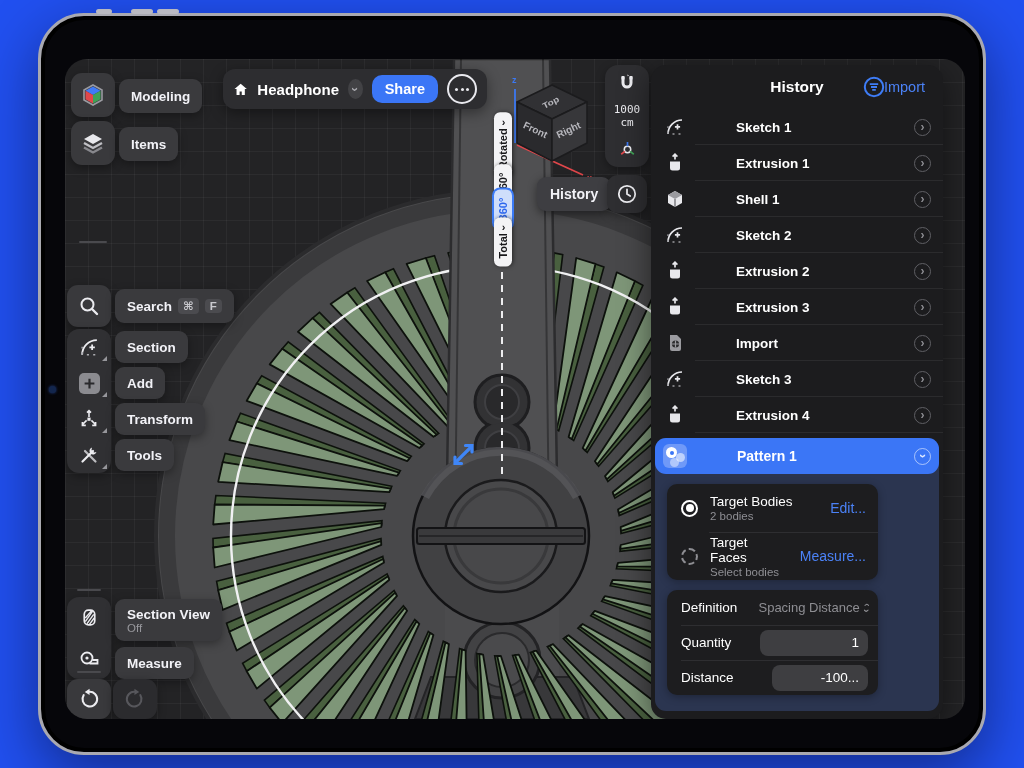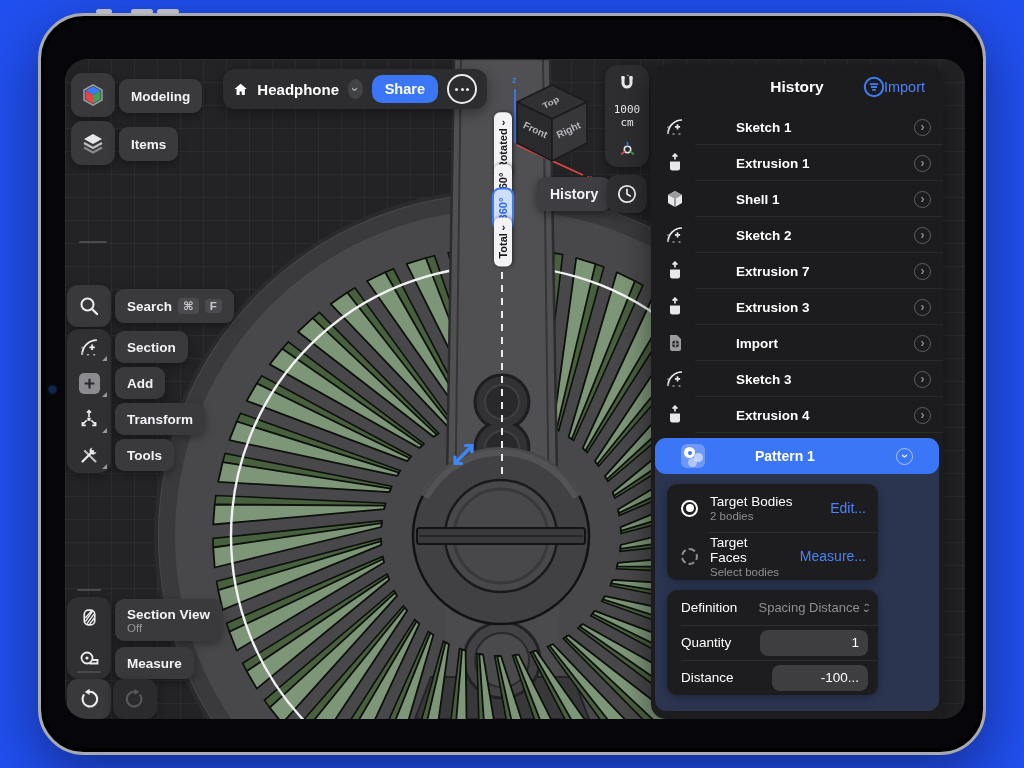--- a/index.html
+++ b/index.html
@@ -69,21 +69,21 @@
   .hselect{position:absolute;right:12px;top:0;height:44px;display:flex;align-items:center;color:#4b82f7;font-size:14.5px;font-weight:400;background:none;border:none;}
   .hlist{position:absolute;left:0;top:44px;width:100%;}
   .hrow{position:relative;height:36px;display:flex;align-items:center;padding:0 12px 0 14px;gap:11px;}
   .hrow::after{content:"";position:absolute;left:44px;right:0;bottom:0;height:1px;background:#2b2b2d;}
   .hicon{width:20px;height:20px;color:#e8e8ec;flex:none;display:flex;}
   .hlabel{color:#fff;font-size:13.5px;font-weight:700;flex:1;margin-left:40px;}
   .disclosure{width:17px;height:17px;border-radius:50%;border:1.5px solid #5f5f64;color:#8e8e93;font-size:12px;line-height:14px;
     text-align:center;font-weight:700;flex:none;}
   .pattern-block{position:absolute;left:4px;top:373px;width:284px;height:273px;background:var(--detail-bg,#2b3550);border-radius:11px;}
   .prow{position:absolute;left:0;top:0;width:100%;height:36px;background:var(--accent,#3b76f6);border-radius:11px;
-    display:flex;align-items:center;gap:10px;padding:0 26px;}
+    display:flex;align-items:center;gap:10px;padding:0 8px;}
   .prow .hlabel{font-size:14px;}
   .prow .disclosure{border-color:rgba(255,255,255,.55);color:#dfe9ff;}
   .picon{width:24px;height:24px;border-radius:6px;background:#6f99f8;position:relative;flex:none;}
   .picon .c1{position:absolute;left:3px;top:3px;width:11px;height:11px;border-radius:50%;background:#fff;}
   .picon .c1::after{content:"";position:absolute;left:3.5px;top:3.5px;width:4px;height:4px;border-radius:50%;background:#3b76f6;}
   .picon .c2{position:absolute;right:2px;bottom:6px;width:9px;height:9px;border-radius:50%;background:rgba(255,255,255,.55);}
   .picon .c3{position:absolute;right:8px;bottom:1px;width:9px;height:9px;border-radius:50%;background:rgba(255,255,255,.45);}
   .card{position:absolute;left:12px;width:211px;background:#1d1d1f;border-radius:10px;box-shadow:0 2px 8px rgba(0,0,0,.3);}
   .crow{position:relative;display:flex;align-items:center;padding:0 12px 0 14px;gap:12px;}
   .crow+.crow::before{content:"";position:absolute;left:42px;right:0;top:0;height:1px;background:#2e2e31;}
@@ -498,21 +498,21 @@
     <span class="disclosure">›</span>
   </div>
 
   <div class="hrow">
     <span class="hicon">
               <svg width="20" height="20" viewBox="0 0 20 20">
                 <path d="M5 8.5 h10 V15 q0 2.5 -2.5 2.5 h-5 Q5 17.5 5 15 Z" fill="currentColor"></path>
                 <path d="M10 1.2 v5.4 M7.6 3.6 L10 1.2 L12.4 3.6" stroke="currentColor" stroke-width="1.7" fill="none"></path>
               </svg>
             </span>
-    <span class="hlabel">Extrusion 7</span>
+    <span class="hlabel">Extrusion 2</span>
     <span class="disclosure">›</span>
   </div>
 
   <div class="hrow">
     <span class="hicon">
               <svg width="20" height="20" viewBox="0 0 20 20">
                 <path d="M5 8.5 h10 V15 q0 2.5 -2.5 2.5 h-5 Q5 17.5 5 15 Z" fill="currentColor"></path>
                 <path d="M10 1.2 v5.4 M7.6 3.6 L10 1.2 L12.4 3.6" stroke="currentColor" stroke-width="1.7" fill="none"></path>
               </svg>
             </span>

